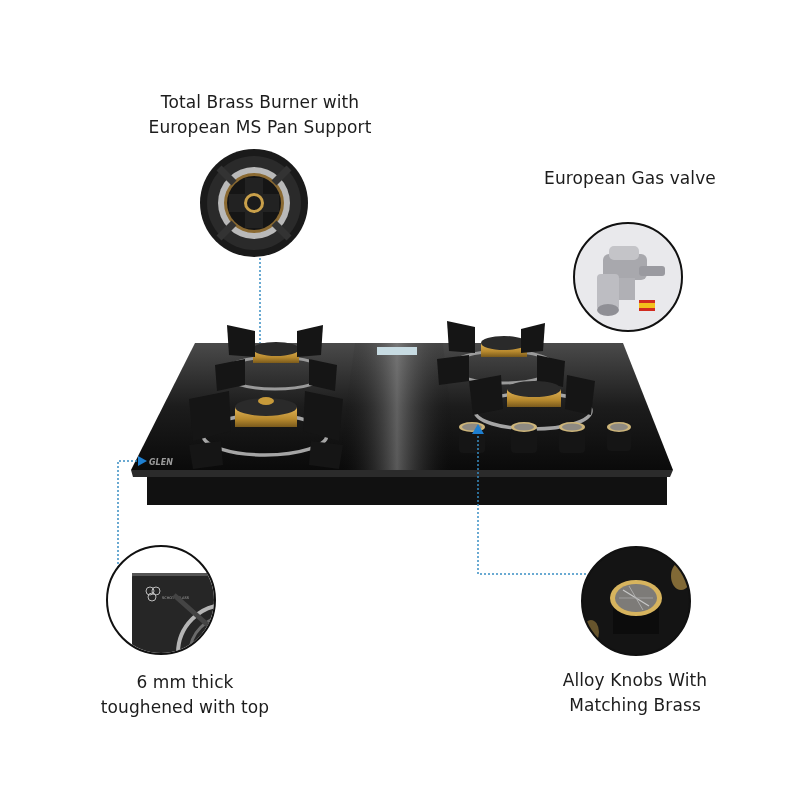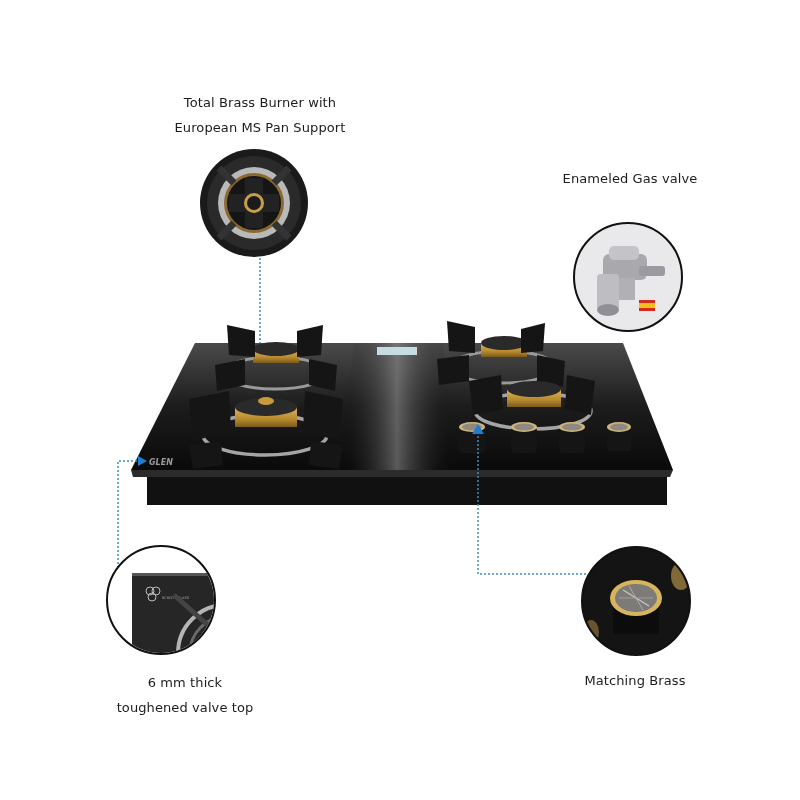--- a/index.html
+++ b/index.html
@@ -1,17 +1,17 @@
 <!DOCTYPE html>
 <html><head>
 <meta charset="utf-8">
 <style>
   html, body { margin: 0; padding: 0; background: #ffffff; }
   body { width: 800px; height: 800px; position: relative; overflow: hidden; font-family: "DejaVu Sans", sans-serif; color: #1a1a1a; }
-  .caption { position: absolute; text-align: center; font-size: 13px; line-height: 25px; color: #1c1c1c; letter-spacing: 0.1px; }
+  .caption { position: absolute; text-align: center; font-size: 17px; line-height: 25px; color: #1c1c1c; letter-spacing: 0.1px; }
   .bubble { position: absolute; border-radius: 50%; border: 2px solid #111; overflow: hidden; box-sizing: border-box; }
   .leader { position: absolute; }
   svg { display: block; }
 </style>
 </head>
 <body>
 
 <div class="caption" style="left:100px; top:90px; width:320px;">
   <div>Total Brass Burner with</div>
   <div>European MS Pan Support</div>
@@ -34,21 +34,21 @@
         <line x1="90" y1="90" x2="75" y2="75"></line>
     </g>
   </svg>
 </div>
 <svg class="leader" style="left:250px; top:258px;" width="20" height="140">
   <line x1="10" y1="0" x2="10" y2="130" stroke="#3a8fc4" stroke-width="1.5" stroke-dasharray="2,2"></line>
   <polygon points="4,126 16,126 10,138" fill="#1e7fd0"></polygon>
 </svg>
 
 <div class="caption" style="left:520px; top:166px; width:220px;">
-  <div>Enameled Gas valve</div>
+  <div>European Gas valve</div>
 </div>
 <div class="bubble" style="left:573px; top:222px; width:110px; height:110px; background:#e9e9ec;">
   <svg width="106" height="106" viewBox="0 0 106 106">
     <rect x="28" y="30" width="44" height="26" rx="6" fill="#a8a8ad"></rect>
     <rect x="34" y="22" width="30" height="14" rx="5" fill="#c4c4c8"></rect>
     <rect x="64" y="42" width="26" height="10" rx="3" fill="#9a9aa0"></rect>
     <rect x="22" y="50" width="22" height="36" rx="4" fill="#bdbdc2"></rect>
     <ellipse cx="33" cy="86" rx="11" ry="6" fill="#8f8f95"></ellipse>
     <rect x="44" y="54" width="16" height="22" fill="#b0b0b5"></rect>
     <g>
@@ -169,30 +169,31 @@
     <circle cx="48" cy="44" r="4" fill="none" stroke="#bbb" stroke-width="1"></circle>
     <circle cx="44" cy="50" r="4" fill="none" stroke="#bbb" stroke-width="1"></circle>
     <text x="54" y="52" font-family="DejaVu Sans, sans-serif" font-size="3.5" fill="#aaa">SCHOTT GLASS</text>
     <path d="M70 106 A48 48 0 0 1 118 58" fill="none" stroke="#b5b5b5" stroke-width="4"></path>
     <path d="M82 106 A36 36 0 0 1 118 70" fill="none" stroke="#6a6a6a" stroke-width="3"></path>
     <line x1="66" y1="48" x2="102" y2="80" stroke="#444" stroke-width="5"></line>
   </svg>
 </div>
 <div class="caption" style="left:60px; top:670px; width:250px;">
   <div>6 mm thick</div>
-  <div>toughened valve top</div>
+  <div>toughened with top</div>
 </div>
 
 <div class="bubble" style="left:581px; top:546px; width:110px; height:110px; background:#141414;">
   <svg width="106" height="106" viewBox="0 0 106 106">
     <ellipse cx="98" cy="28" rx="10" ry="14" fill="#c9a24c" opacity="0.6"></ellipse>
     <ellipse cx="8" cy="84" rx="8" ry="12" fill="#c9a24c" opacity="0.45"></ellipse>
     <rect x="30" y="50" width="46" height="36" fill="#0c0c0c"></rect>
     <ellipse cx="53" cy="50" rx="26" ry="18" fill="#d7b45e"></ellipse>
     <ellipse cx="53" cy="50" rx="21" ry="14" fill="#7d7b78"></ellipse>
     <line x1="40" y1="42" x2="66" y2="58" stroke="#c8c8c8" stroke-width="1.2"></line>
     <line x1="36" y1="50" x2="70" y2="50" stroke="#a8a8a8" stroke-width="0.8"></line>
     <line x1="46" y1="38" x2="60" y2="62" stroke="#b8b8b8" stroke-width="0.8"></line>
   </svg>
 </div>
 <div class="caption" style="left:520px; top:668px; width:230px;">
+  <div>Alloy Knobs With</div>
   <div>Matching Brass</div>
 </div>
 
 </body></html>

